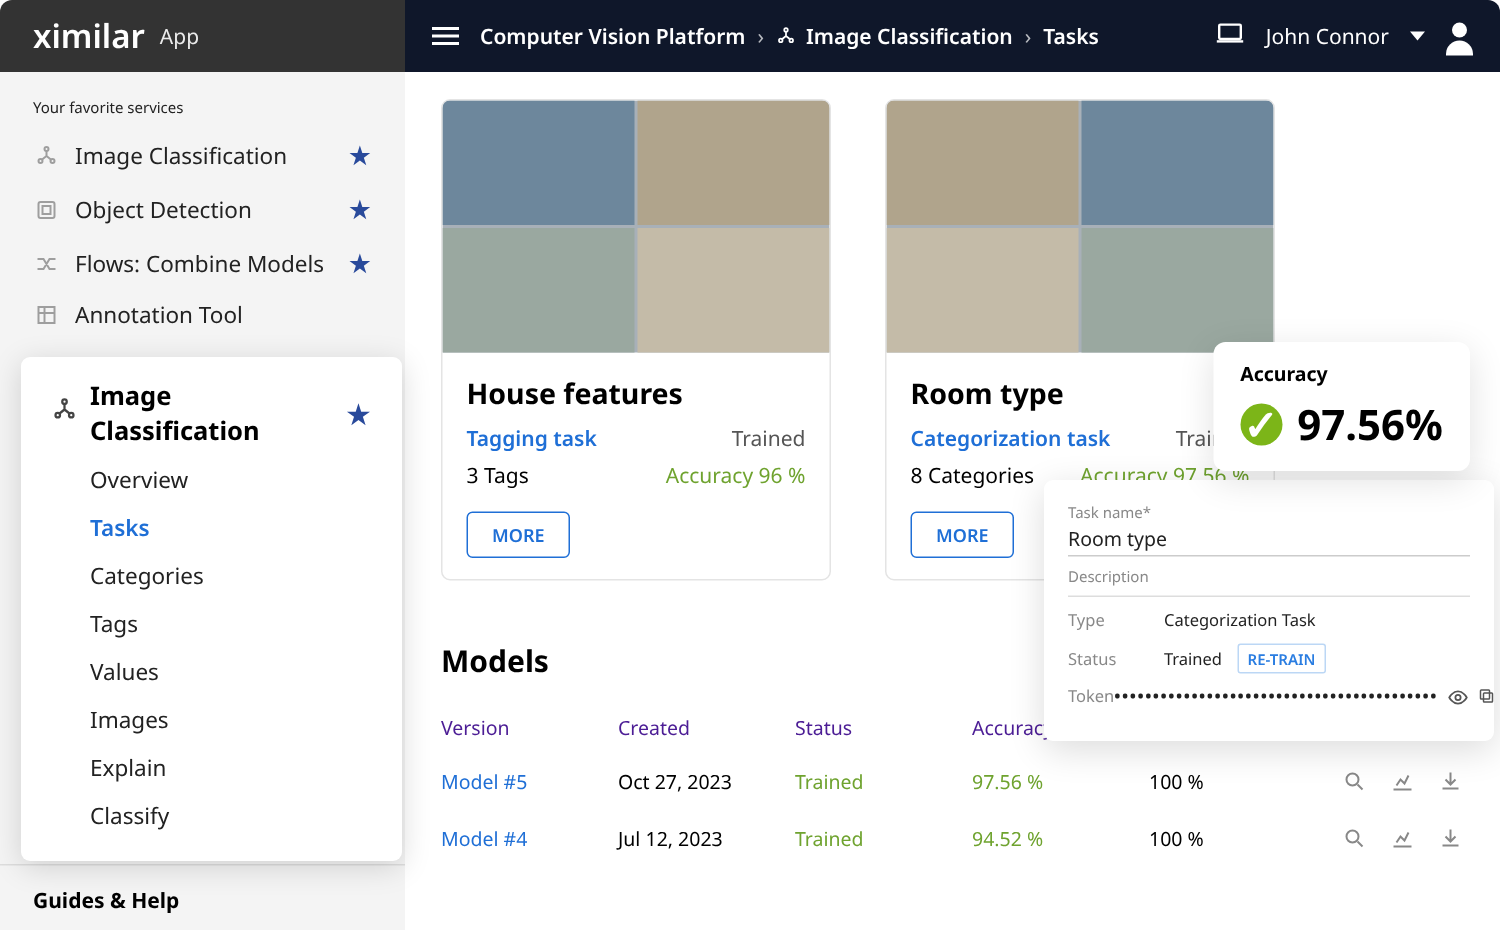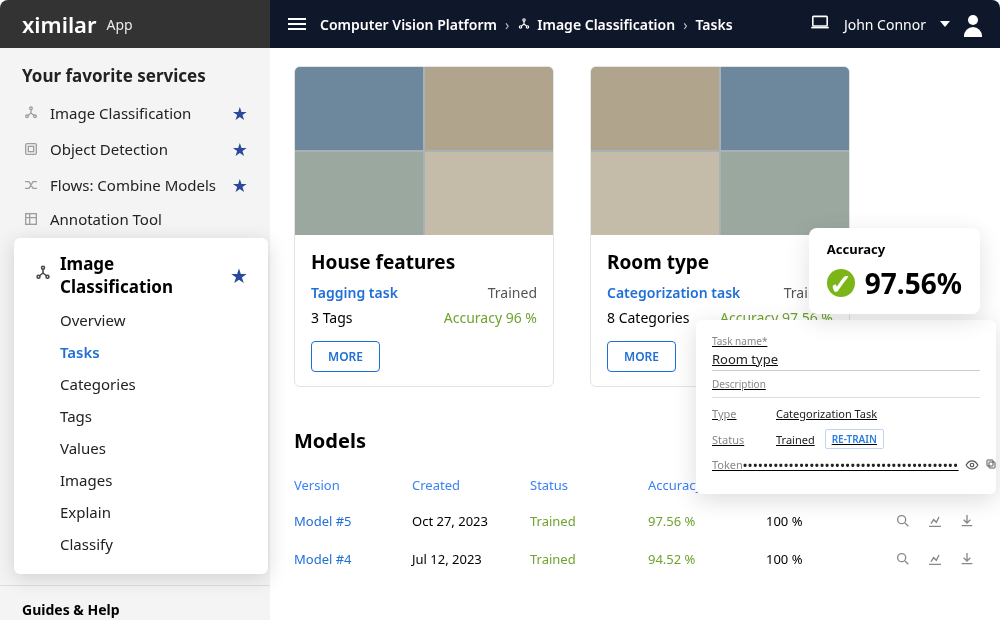--- a/index.html
+++ b/index.html
@@ -16,21 +16,21 @@
 .mini-icon{display:inline-flex;margin-right:6px;}
 .nav-right{margin-left:auto;display:flex;align-items:center;gap:14px;}
 .username{font-size:14px;}
 .caret-down{width:0;height:0;border-left:5px solid transparent;border-right:5px solid transparent;border-top:6px solid #fff;}
 .person-icon{width:18px;height:18px;position:relative;}
 .person-icon::before{content:"";position:absolute;top:0;left:4px;width:10px;height:10px;background:#fff;border-radius:50%;}
 .person-icon::after{content:"";position:absolute;bottom:-4px;left:0;width:18px;height:10px;background:#fff;border-radius:10px 10px 0 0;}
 
 .layout{display:flex;}
 .sidebar{width:270px;background:#f4f4f4;padding:10px 0;}
-.side-hdr{font-size:17px;font-weight:700;color:#222;padding:6px 22px 8px;}
+.side-hdr{font-size:10px;font-weight:400;color:#222;padding:6px 22px 8px;}
 .side-item{display:flex;align-items:center;padding:6px 22px;font-size:15px;color:#222;cursor:pointer;}
 .side-icon{width:18px;height:18px;margin-right:10px;display:inline-flex;align-items:center;justify-content:center;opacity:.6;}
 .star{color:#294a9b;margin-left:auto;font-size:18px;}
 .guides{border-top:1px solid #ddd;margin-top:350px;padding:14px 22px;font-weight:700;font-size:14px;}
 
 .float-nav{position:absolute;left:14px;top:238px;width:254px;background:#fff;border-radius:6px;box-shadow:0 4px 20px rgba(0,0,0,.15);padding:14px 20px;z-index:20;}
 .float-hdr{display:flex;align-items:center;margin-bottom:6px;}
 .float-hdr .title{font-size:17px;font-weight:700;margin-left:8px;}
 .float-hdr .star{color:#294a9b;font-size:20px;margin-left:auto;}
 .float-item{padding:6px 0 6px 26px;font-size:15px;color:#222;cursor:pointer;}
@@ -49,35 +49,35 @@
 .card-title{font-size:19px;font-weight:700;margin-bottom:8px;}
 .card-line{display:flex;justify-content:space-between;font-size:14px;margin-bottom:6px;}
 .link-blue{color:#1f6fd6;font-weight:600;}
 .muted{color:#555;}
 .acc-green{color:#6fa32f;}
 .more-btn{display:inline-block;margin-top:8px;padding:6px 16px;border:1.5px solid #1f6fd6;color:#1f6fd6;font-size:12px;font-weight:600;border-radius:4px;cursor:pointer;}
 
 .models{margin-top:40px;}
 .models h2{font-size:20px;font-weight:700;margin-bottom:14px;}
 .tbl{width:100%;font-size:13px;}
-.tbl .hdr{display:flex;color:#3b82f6;padding:8px 0;border-bottom:none;}
+.tbl .hdr{display:flex;color:#4c1d95;padding:8px 0;border-bottom:none;}
 .tbl .row{display:flex;padding:10px 0;align-items:center;}
 .tbl .col{flex:1;}
 .tbl .col.sm{flex:0 0 90px;}
 .tbl .col.actions{flex:0 0 120px;display:flex;gap:14px;justify-content:flex-end;}
 .model-link{color:#1f6fd6;}
 .status-trained{color:#6fa32f;}
 .act-icon{width:18px;height:18px;color:#888;cursor:pointer;display:inline-flex;align-items:center;justify-content:center;}
 
 .float-acc{position:absolute;right:20px;top:228px;background:#fff;border-radius:8px;box-shadow:0 6px 24px rgba(0,0,0,.12);padding:12px 18px;z-index:30;}
 .float-acc .lbl{font-size:13px;font-weight:700;margin-bottom:6px;}
 .float-acc .val{font-size:28px;font-weight:700;display:flex;align-items:center;gap:10px;}
 .check-circle{width:28px;height:28px;background:#7cb518;border-radius:50%;display:inline-flex;align-items:center;justify-content:center;color:#fff;font-weight:bold;}
 
-.float-detail{position:absolute;right:4px;top:320px;width:300px;background:#fff;border-radius:6px;box-shadow:0 6px 24px rgba(0,0,0,.14);padding:14px 16px;font-size:11px;z-index:25;text-decoration:underline;}
+.float-detail{position:absolute;right:4px;top:320px;width:300px;background:#fff;border-radius:6px;box-shadow:0 6px 24px rgba(0,0,0,.14);padding:14px 16px;font-size:11px;z-index:25;}
 .fd-row{display:flex;align-items:center;margin-bottom:8px;}
 .fd-lbl{width:64px;color:#888;font-size:11px;}
 .fd-val{color:#222;font-size:11px;}
 .fd-input{font-size:13px;color:#222;padding-bottom:2px;border-bottom:1px solid #ccc;width:100%;margin-bottom:6px;}
 .fd-hint{font-size:10px;color:#888;margin-bottom:2px;}
 .retrain{color:#2a7de1;font-size:10px;font-weight:600;margin-left:10px;border:1px solid #bcd7f5;padding:2px 6px;border-radius:2px;}
 .tiny-icon{width:14px;height:14px;margin-left:6px;cursor:pointer;color:#555;display:inline-flex;}
 .token-dots{letter-spacing:1px;font-weight:bold;}
 </style>
 </head>

